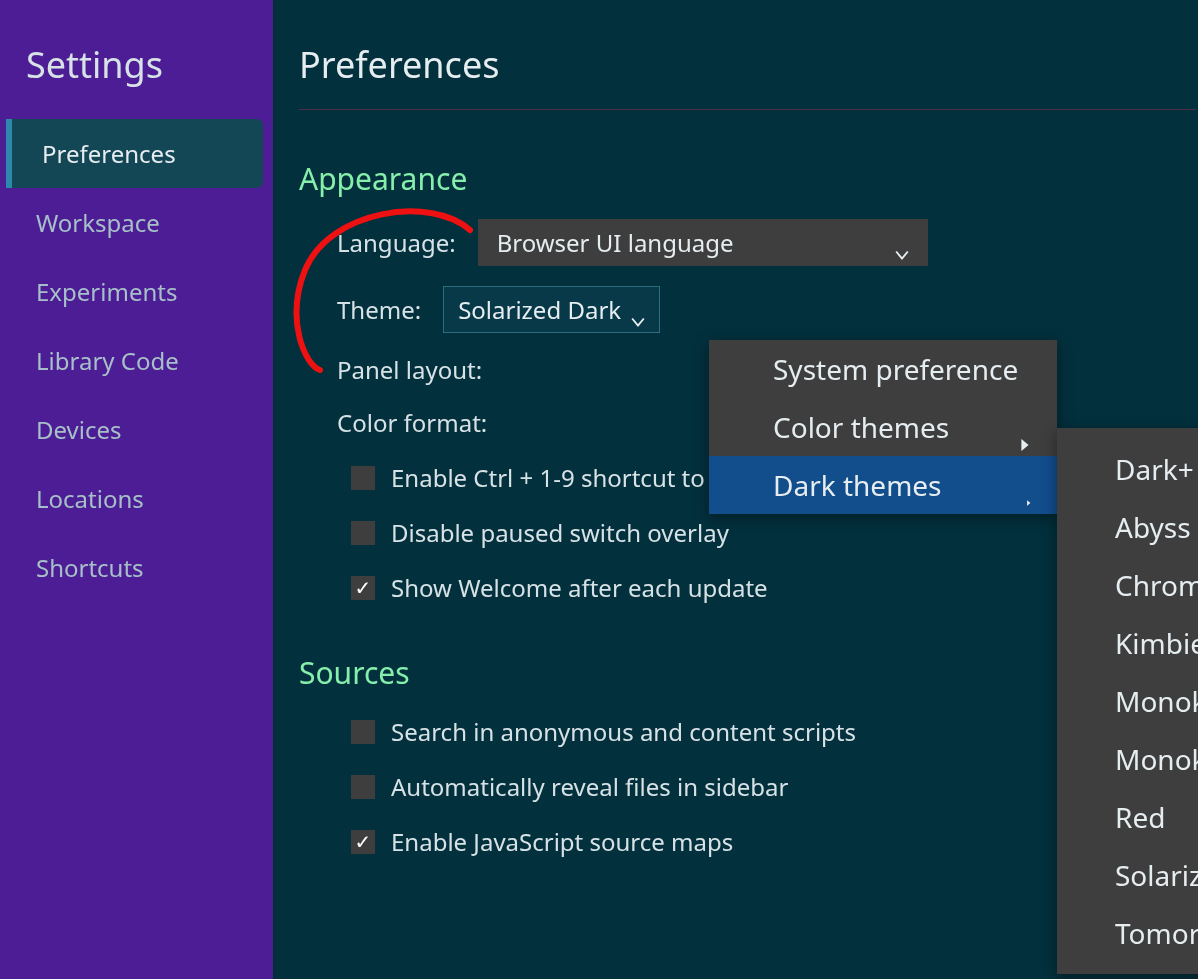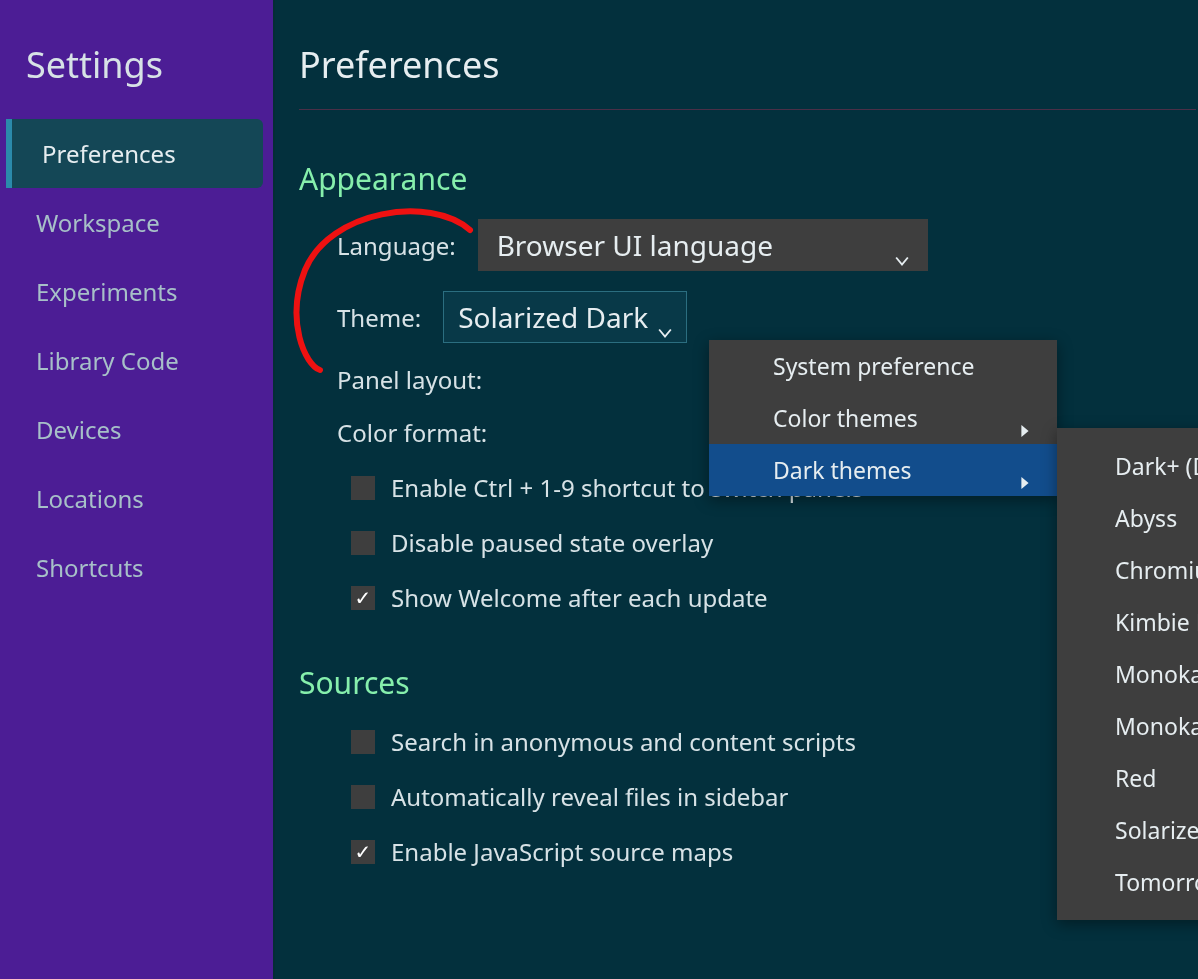--- a/index.html
+++ b/index.html
@@ -67,21 +67,21 @@
   .row-label {
     margin-right: 22px;
   }
   .select {
     display: inline-flex;
     align-items: center;
     justify-content: space-between;
     background: #3e3e3e;
     color: #e6edf0;
     border: 1px solid #3e3e3e;
-    font-size: 28px;
+    font-size: 24px;
     padding: 6px 18px;
     cursor: pointer;
   }
   .select.wide { width: 450px; }
   .select.narrow {
     background: #083948;
     border: 1px solid #2b6e80;
     padding: 6px 14px;
   }
   .chevron {
@@ -110,21 +110,21 @@
     content: "✓";
     color: #fff;
     font-size: 20px;
     line-height: 1;
   }
   
   .menu {
     position: absolute;
     background: #3e3e3e;
     color: #e6edf0;
-    font-size: 23px;
+    font-size: 28px;
     box-shadow: 0 4px 14px rgba(0,0,0,.4);
     text-align: center;
   }
   .menu-item {
     display: flex;
     align-items: center;
     justify-content: space-between;
     padding: 10px 26px 10px 64px;
     cursor: pointer;
     white-space: nowrap;
@@ -199,21 +199,21 @@
   <div class="row">
     <span class="row-label">Color format:</span>
   </div>
 
   <div class="check-row">
     <span class="checkbox"></span>
     <span>Enable Ctrl + 1-9 shortcut to switch panels</span>
   </div>
   <div class="check-row">
     <span class="checkbox"></span>
-    <span>Disable paused state overlay</span>
+    <span>Disable paused switch overlay</span>
   </div>
   <div class="check-row">
     <span class="checkbox checked"></span>
     <span>Show Welcome after each update</span>
   </div>
 
   <div class="section-title">Sources</div>
 
   <div class="check-row">
     <span class="checkbox"></span>

